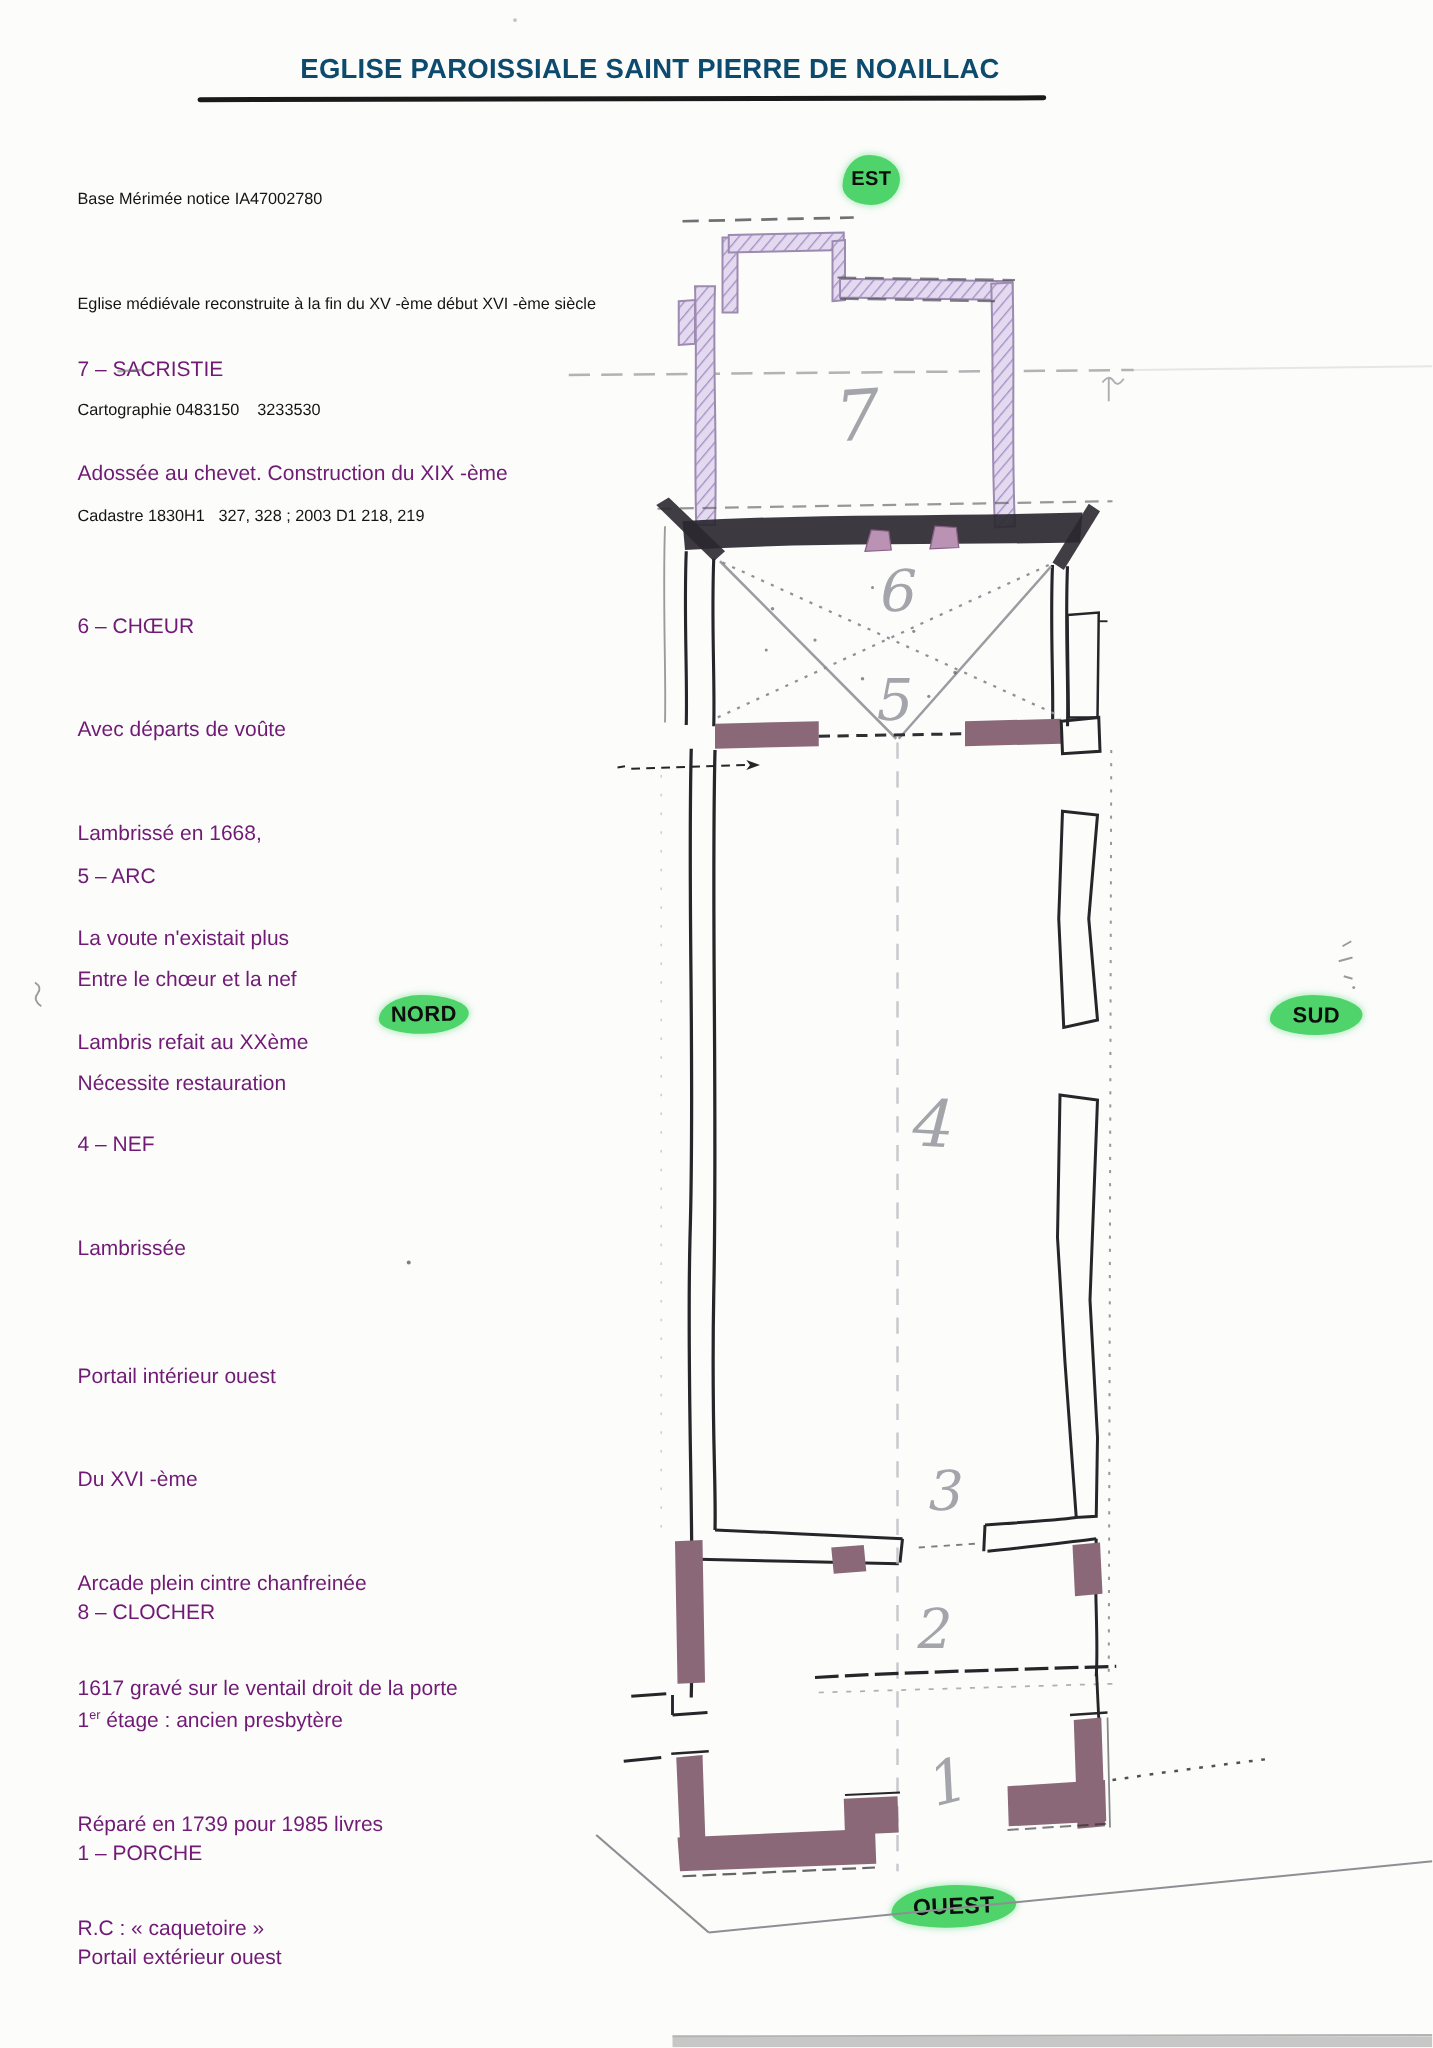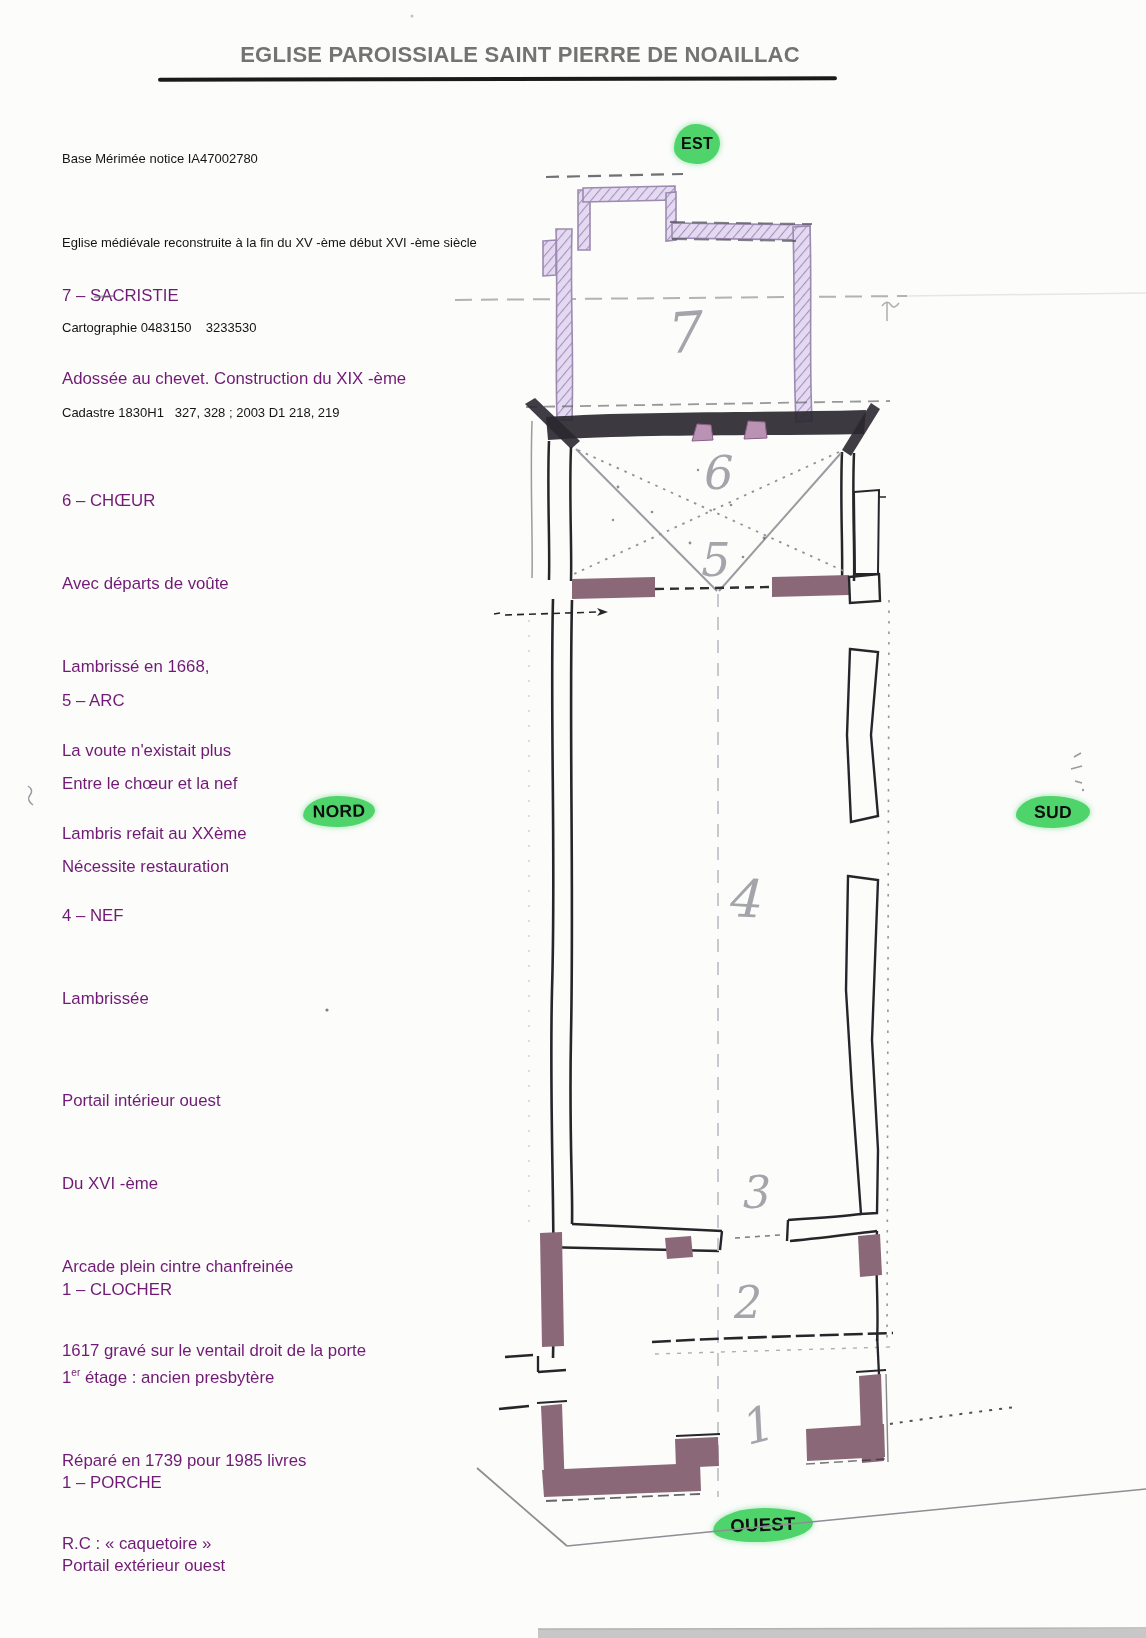--- a/index.html
+++ b/index.html
@@ -4,21 +4,21 @@
 <style>
   html,body{margin:0;padding:0}
   body{
     position:relative;width:1146px;height:1638px;overflow:hidden;
     background:#fcfcfb;color:#161616;
     font-family:"Liberation Sans",sans-serif;
   }
   .abs{position:absolute}
   .title{
     left:175px;top:42px;width:690px;text-align:center;
-    font-size:22px;font-weight:700;letter-spacing:.2px;color:#737373;
+    font-size:22px;font-weight:700;letter-spacing:.2px;color:#0c4a6e;
     white-space:nowrap;
   }
   .rule{
     left:158px;top:77px;width:679px;height:3.6px;background:#1a1a1a;
     border-radius:2px;transform:rotate(-.12deg);
   }
   .hblock{left:62px;top:88px;font-size:13px;line-height:28.3px;white-space:pre-wrap;color:#141414}
   .sec{left:62px;font-size:16.8px;line-height:27.8px;white-space:pre-wrap;color:#701a75}
   .sec .h{white-space:pre-wrap}
   sup{font-size:.6em}
@@ -82,21 +82,21 @@
 </div>
 
 <div class="abs sec" style="top:1031px">
   <div>Portail intérieur ouest</div>
   <div>Du XVI -ème</div>
   <div>Arcade plein cintre chanfreinée</div>
   <div>1617 gravé sur le ventail droit de la porte</div>
 </div>
 
 <div class="abs sec" style="top:1220px">
-  <div class="h">1 – CLOCHER</div>
+  <div class="h">8 – CLOCHER</div>
   <div><span>1</span><sup>er</sup><span> étage : ancien presbytère</span></div>
   <div>Réparé en 1739 pour 1985 livres</div>
   <div>R.C : « caquetoire »</div>
 </div>
 
 <div class="abs sec" style="top:1413px">
   <div class="h">1 – PORCHE</div>
   <div>Portail extérieur ouest</div>
 </div>
 

